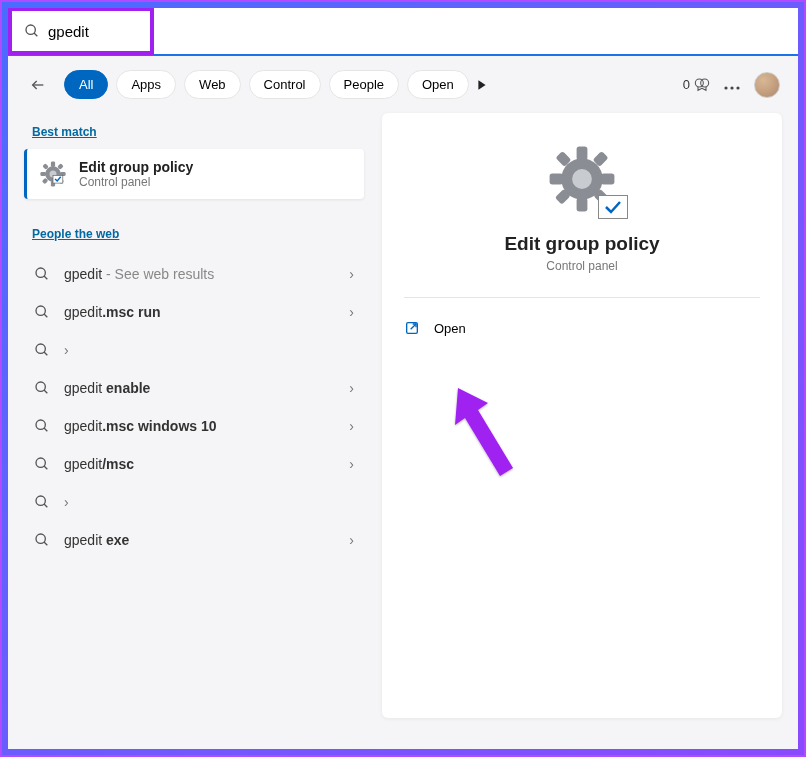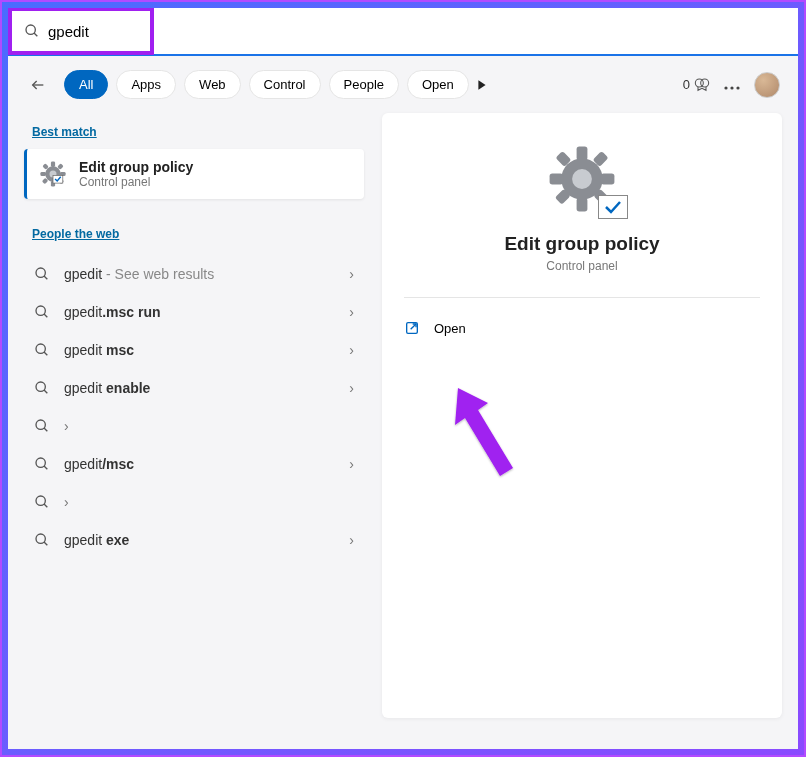--- a/index.html
+++ b/index.html
@@ -273,36 +273,36 @@
               <line x1="20" y1="20" x2="15" y2="15"></line>
             </svg>
     <span class="label">gpedit<strong>.msc run</strong><span class="suffix"></span></span>
     <span class="chev">›</span>
           </div>
           <div class="web-item">
     <svg class="mag" viewBox="0 0 24 24" fill="none" stroke="#555" stroke-width="2">
               <circle cx="10" cy="10" r="7"></circle>
               <line x1="20" y1="20" x2="15" y2="15"></line>
             </svg>
-    <span class="label">gpedit <strong>msc</strong><span class="suffix"></span></span>
     <span class="chev">›</span>
           </div>
           <div class="web-item">
     <svg class="mag" viewBox="0 0 24 24" fill="none" stroke="#555" stroke-width="2">
               <circle cx="10" cy="10" r="7"></circle>
               <line x1="20" y1="20" x2="15" y2="15"></line>
             </svg>
     <span class="label">gpedit <strong>enable</strong><span class="suffix"></span></span>
     <span class="chev">›</span>
           </div>
           <div class="web-item">
     <svg class="mag" viewBox="0 0 24 24" fill="none" stroke="#555" stroke-width="2">
               <circle cx="10" cy="10" r="7"></circle>
               <line x1="20" y1="20" x2="15" y2="15"></line>
             </svg>
+    <span class="label">gpedit<strong>.msc windows 10</strong><span class="suffix"></span></span>
     <span class="chev">›</span>
           </div>
           <div class="web-item">
     <svg class="mag" viewBox="0 0 24 24" fill="none" stroke="#555" stroke-width="2">
               <circle cx="10" cy="10" r="7"></circle>
               <line x1="20" y1="20" x2="15" y2="15"></line>
             </svg>
     <span class="label">gpedit<strong>/msc</strong><span class="suffix"></span></span>
     <span class="chev">›</span>
           </div>

